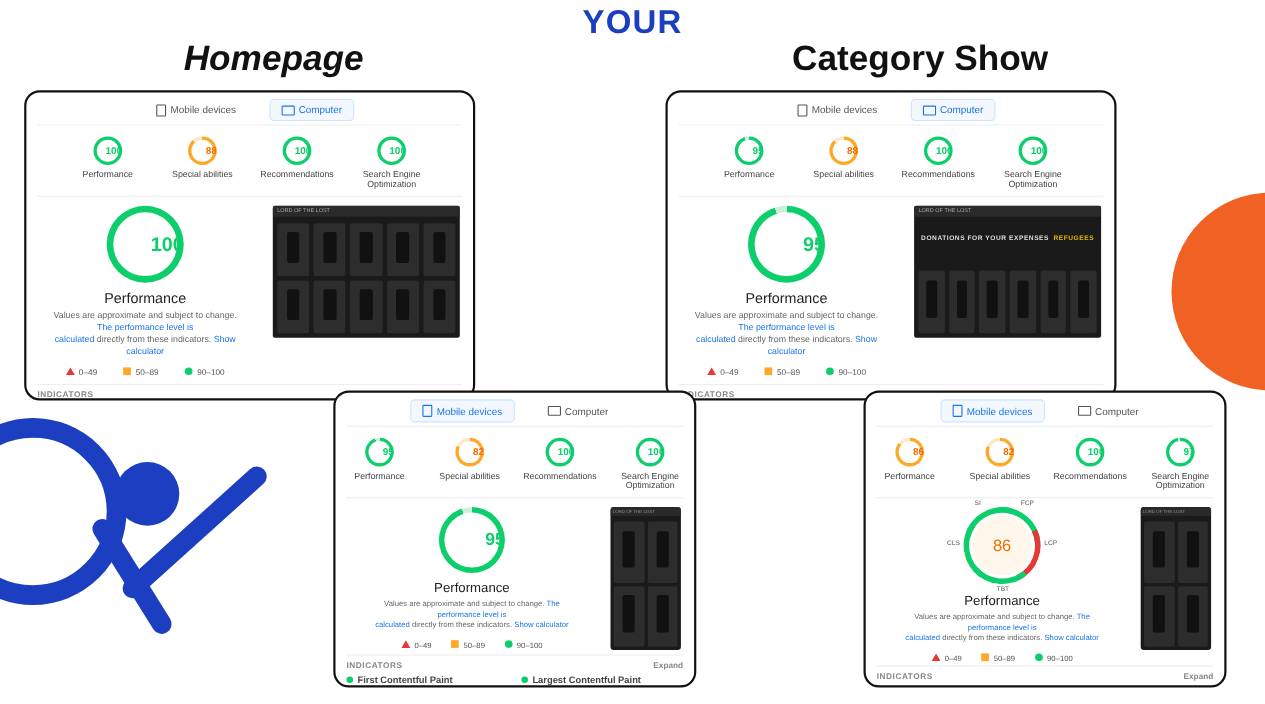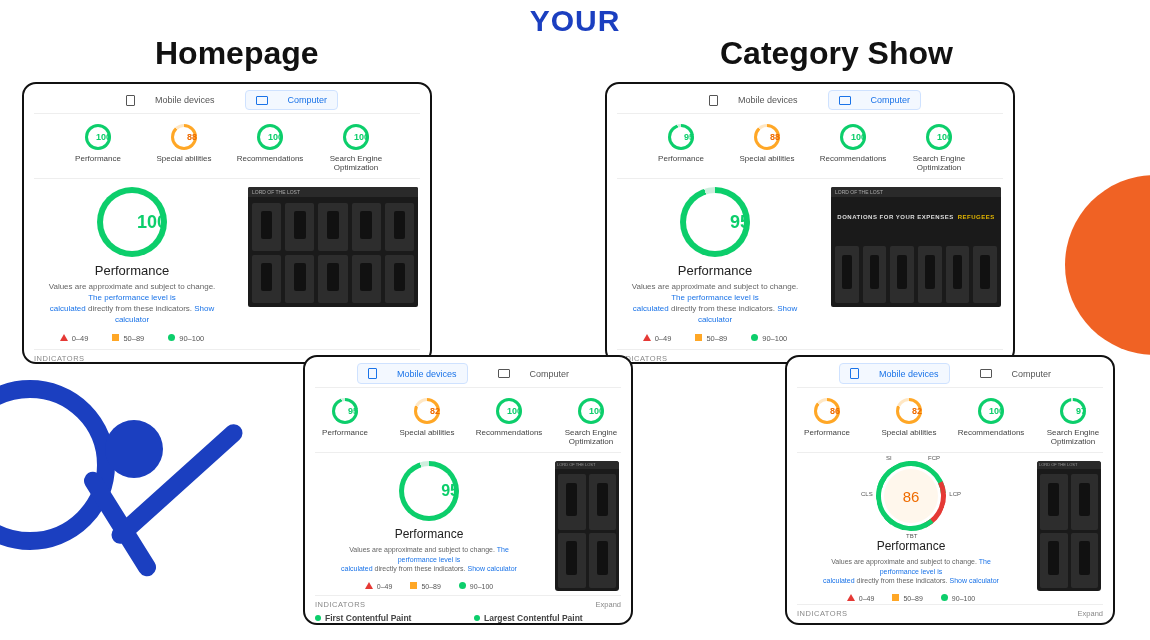--- a/index.html
+++ b/index.html
@@ -3,21 +3,21 @@
 <meta charset="utf-8">
 <style>
   * { box-sizing: border-box; }
   body { margin: 0; width: 1150px; height: 640px; font-family: Arial, sans-serif; background: #fff; overflow: hidden; position: relative; }
   .title-after { position: absolute; top: 4px; left: 0; width: 100%; text-align: center; font-size: 30px; font-weight: 800; color: #1b3fc0; letter-spacing: 1px; }
   .section-title { position: absolute; font-size: 32px; font-weight: 800; color: #111; }
 
   .card { position: absolute; background: #fff; border: 2.5px solid #111; border-radius: 14px; overflow: hidden; }
 
   .tabs-row { display: flex; justify-content: center; align-items: center; gap: 20px; padding: 6px 0 3px; font-size: 9px; color: #555; }
-  .tab { display: flex; align-items: center; gap: 20px; padding: 4px 10px; cursor: pointer; }
+  .tab { display: flex; align-items: center; gap: 4px; padding: 4px 10px; cursor: pointer; }
   .tab.active { color: #1a73e8; border: 1px solid #cfe2ff; border-radius: 4px; background: #f3f8ff; }
   .devicon { width: 9px; height: 11px; border: 1px solid currentColor; border-radius: 1px; display: inline-block; }
 
   .divider { height: 1px; background: #eee; margin: 0 10px; }
 
   .metrics-row { display: flex; justify-content: center; gap: 22px; padding: 10px 0 6px; }
   .metric { display: flex; flex-direction: column; align-items: center; width: 64px; }
   .metric-label { font-size: 8px; color: #444; text-align: center; margin-top: 4px; line-height: 1.15; }
 
   .ring { position: relative; border-radius: 50%; display: flex; align-items: center; justify-content: flex-end; }
@@ -40,21 +40,21 @@
   .prev-hero { position: absolute; top: 10px; left: 0; right: 0; height: 40px; display: flex; align-items: center; justify-content: center; color: #ddd; font-weight: 700; font-size: 6px; letter-spacing: 0.5px; }
   .prev-hero .accent { color: #e6b800; margin-left: 4px; }
   .prev-grid { position: absolute; top: 52px; left: 0; right: 0; bottom: 0; display: grid; grid-template-columns: repeat(5, 1fr); gap: 4px; padding: 4px; }
   .prev-item { background: #2d2d2d; border-radius: 2px; position: relative; }
   .prev-item::after { content: ""; position: absolute; left: 30%; right: 30%; top: 15%; bottom: 25%; background: #111; border-radius: 2px; }
 
   .preview-mobile { width: 64px; height: 130px; background: #1a1a1a; border-radius: 3px; overflow: hidden; position: relative; flex-shrink: 0; }
   .pm-bar { height: 8px; background: #2a2a2a; color: #999; font-size: 4px; padding: 1px 2px; }
   .pm-grid { position: absolute; top: 10px; left: 0; right: 0; bottom: 0; display: grid; grid-template-columns: 1fr 1fr; gap: 3px; padding: 3px; }
 
-  .ind-header { display: flex; justify-content: space-between; align-items: center; padding: 4px 10px 2px; font-size: 7.5px; color: #888; text-transform: uppercase; letter-spacing: 0.5px; }
+  .ind-header { display: flex; justify-content: space-between; align-items: center; padding: 4px 10px 2px; font-size: 7.5px; color: #888; text-transform: uppercase; letter-spacing: 0.5px; font-weight: bold; }
   .ind-header .expand { text-transform: none; letter-spacing: 0; }
   .indicators { display: flex; padding: 2px 10px 8px; gap: 12px; }
   .ind-col { flex: 1; font-weight: bold; }
   .ind-name { font-size: 8.5px; color: #444; display: flex; align-items: center; }
 
   
   .orange-circle { position: absolute; width: 180px; height: 180px; border-radius: 50%; background: #f06224; right: -95px; top: 175px; z-index: -1; }
   .blue-ring { position: absolute; width: 170px; height: 170px; border: 18px solid #1b3fc0; border-radius: 50%; left: -55px; top: 380px; z-index: -1; }
   .blue-dot { position: absolute; width: 58px; height: 58px; border-radius: 50%; background: #1b3fc0; left: 105px; top: 420px; z-index: -1; }
   .stick1 { position: absolute; width: 120px; height: 18px; background: #1b3fc0; border-radius: 9px; transform: rotate(58deg); left: 60px; top: 515px; z-index: -1; }
@@ -63,21 +63,21 @@
   
   .gauge { position: relative; width: 70px; height: 70px; }
   .seg { position: absolute; inset: 0; border: 5px solid transparent; border-radius: 50%; }
   .gauge-center { position: absolute; inset: 8px; background: #fff7ec; border-radius: 50%; display: flex; align-items: center; justify-content: center; color: #ef6c00; font-weight: 500; font-size: 15px; }
   .gl { position: absolute; font-size: 6px; color: #555; }
 </style>
 </head>
 <body>
 
 <div class="title-after">YOUR</div>
-<div class="section-title" style="left:155px; top:35px;">Homepage</div>
+<div class="section-title" style="left:167px; top:35px;font-style:italic;">Homepage</div>
 <div class="section-title" style="left:720px; top:35px;">Category Show</div>
 
 <div class="orange-circle"></div>
 <div class="blue-ring"></div>
 <div class="blue-dot"></div>
 <div class="stick1"></div>
 <div class="stick2"></div>
 
 <div class="card" style="left:22px; top:82px; width:410px; height:282px;">
   <div class="tabs-row">

